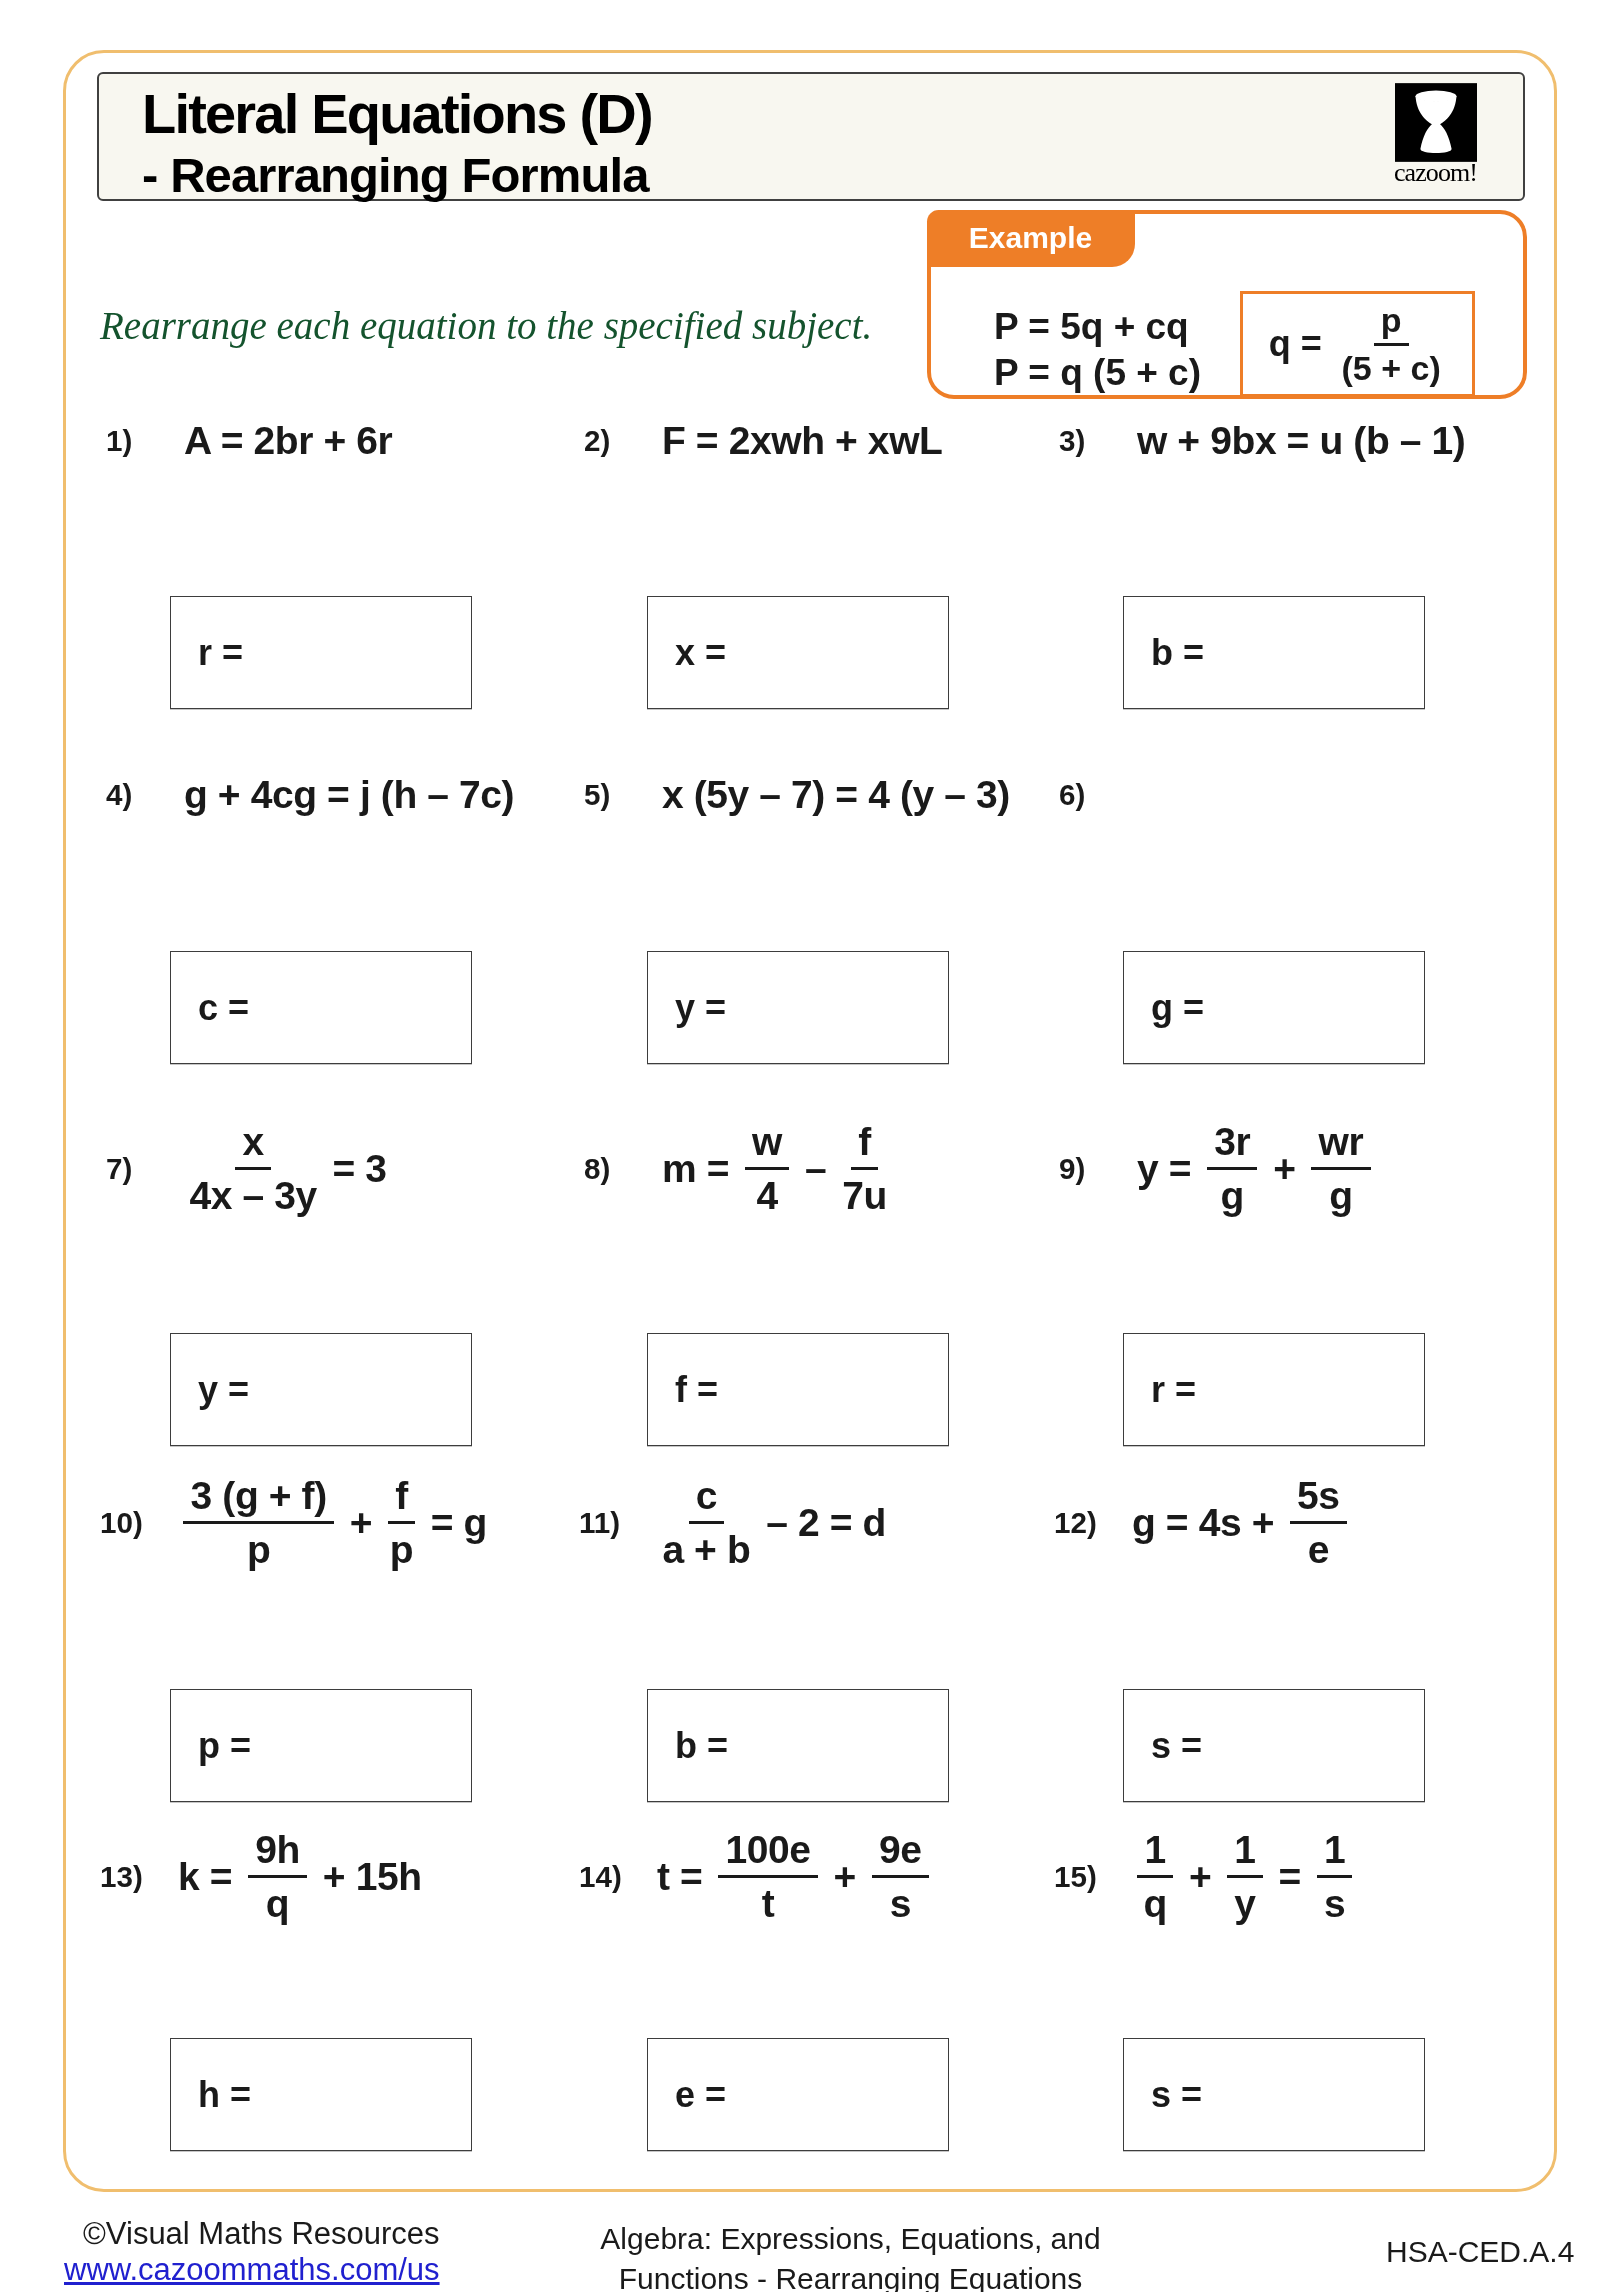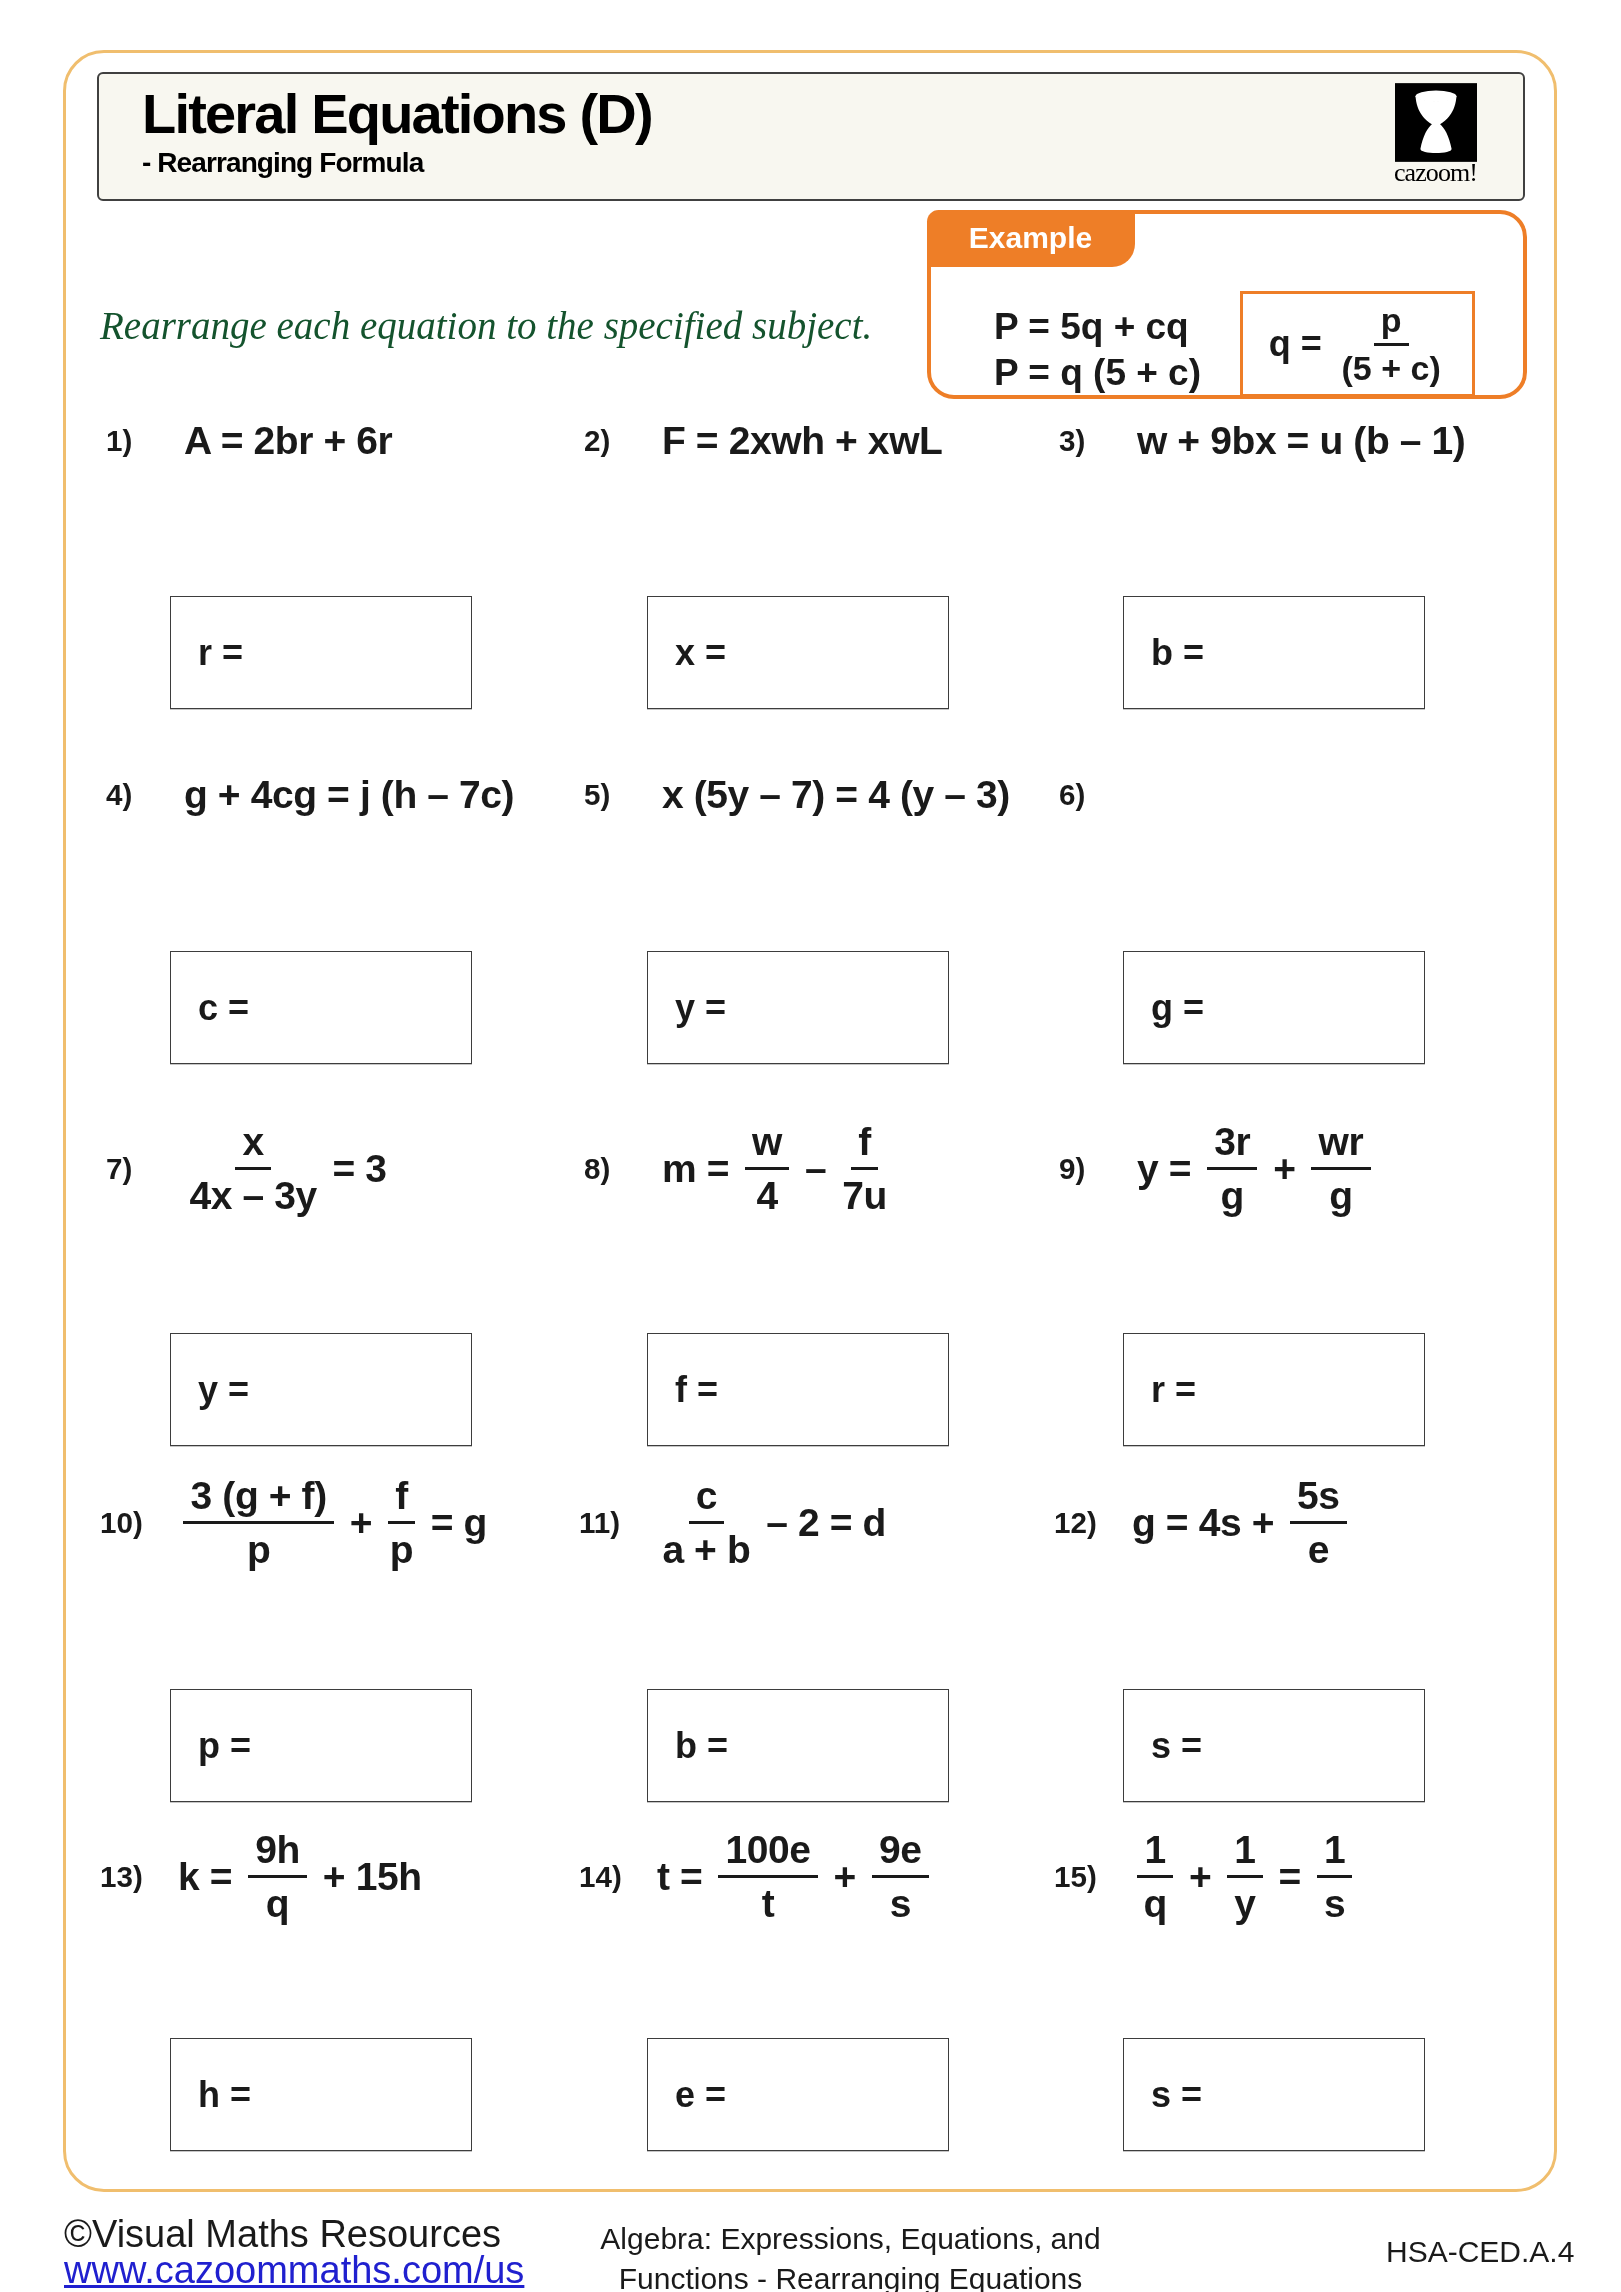--- a/index.html
+++ b/index.html
@@ -7,21 +7,21 @@
   .stage { position:relative; width:1622px; height:2293px; overflow:hidden; }
 
   
   .page-border { position:absolute; left:63px; top:50px; width:1494px; height:2142px;
     border:3.6px solid #F0BE6E; border-radius:41px; }
 
   
   .title-box { position:absolute; left:97px; top:72px; width:1428px; height:129px;
     background:#F8F7F0; border:2.7px solid #404040; border-radius:6px; }
   .title-main { position:absolute; left:43px; top:7.2px; font-size:56px; font-weight:bold; letter-spacing:-1.8px; color:#000; }
-  .title-sub  { position:absolute; left:43px; top:73px; font-size:28px; font-weight:bold; letter-spacing:-0.9px; color:#000; }
+  .title-sub  { position:absolute; left:43px; top:73px; font-size:49px; font-weight:bold; letter-spacing:-0.9px; color:#000; }
   .logo { position:absolute; right:38px; top:9px; width:99px; text-align:center; }
   .logo-square { width:82px; height:79px; margin:0 auto; }
   .logo-text { font-family:"Liberation Serif", serif; font-weight:normal; font-size:26px; letter-spacing:-0.9px; color:#000; margin-top:-3.6px; }
 
   
   .example-box { position:absolute; left:927px; top:210px; width:600px; height:189px;
     border:4.5px solid #EE7E27; border-radius:27px; background:#fff; }
   .example-tab { position:absolute; left:-4.5px; top:-4.5px; width:208px; height:57px; background:#EE7E27;
     border-radius:11.6px 0 23px 0; color:#fff; font-size:30px; font-weight:bold;
     display:flex; align-items:center; justify-content:center; }
@@ -54,21 +54,21 @@
   .abox { position:absolute; width:302px; height:113px; background:#fff; border:1.8px solid #3d3d3d;
     display:flex; align-items:center; padding-left:27px; font-size:36px; font-weight:bold; color:#1a1a1a;
     box-shadow:0 0.9px 0 rgba(0,0,0,0.25); }
   .a1{left:170px;top:596px} .a2{left:647px;top:596px} .a3{left:1123px;top:596px}
   .a4{left:170px;top:951px} .a5{left:647px;top:951px} .a6{left:1123px;top:951px}
   .a7{left:170px;top:1333px} .a8{left:647px;top:1333px} .a9{left:1123px;top:1333px}
   .a10{left:170px;top:1689px} .a11{left:647px;top:1689px} .a12{left:1123px;top:1689px}
   .a13{left:170px;top:2038px} .a14{left:647px;top:2038px} .a15{left:1123px;top:2038px}
 
   
-  .footer-left { position:absolute; left:64px; top:2216px; font-size:38px; line-height:36px; }
+  .footer-left { position:absolute; left:64px; top:2216px; font-size:31px; line-height:36px;text-align:right; }
   .footer-link { color:#2020CF; text-decoration:underline; }
   .footer-center { position:absolute; left:537px; top:2219px; width:627px; text-align:center; font-size:30px; line-height:40px; }
   .footer-right { position:absolute; left:1386px; top:2235px; font-size:30px; }
 </style>
 </head>
 <body>
 
 <div class="stage">
 
   <div class="page-border"></div>

